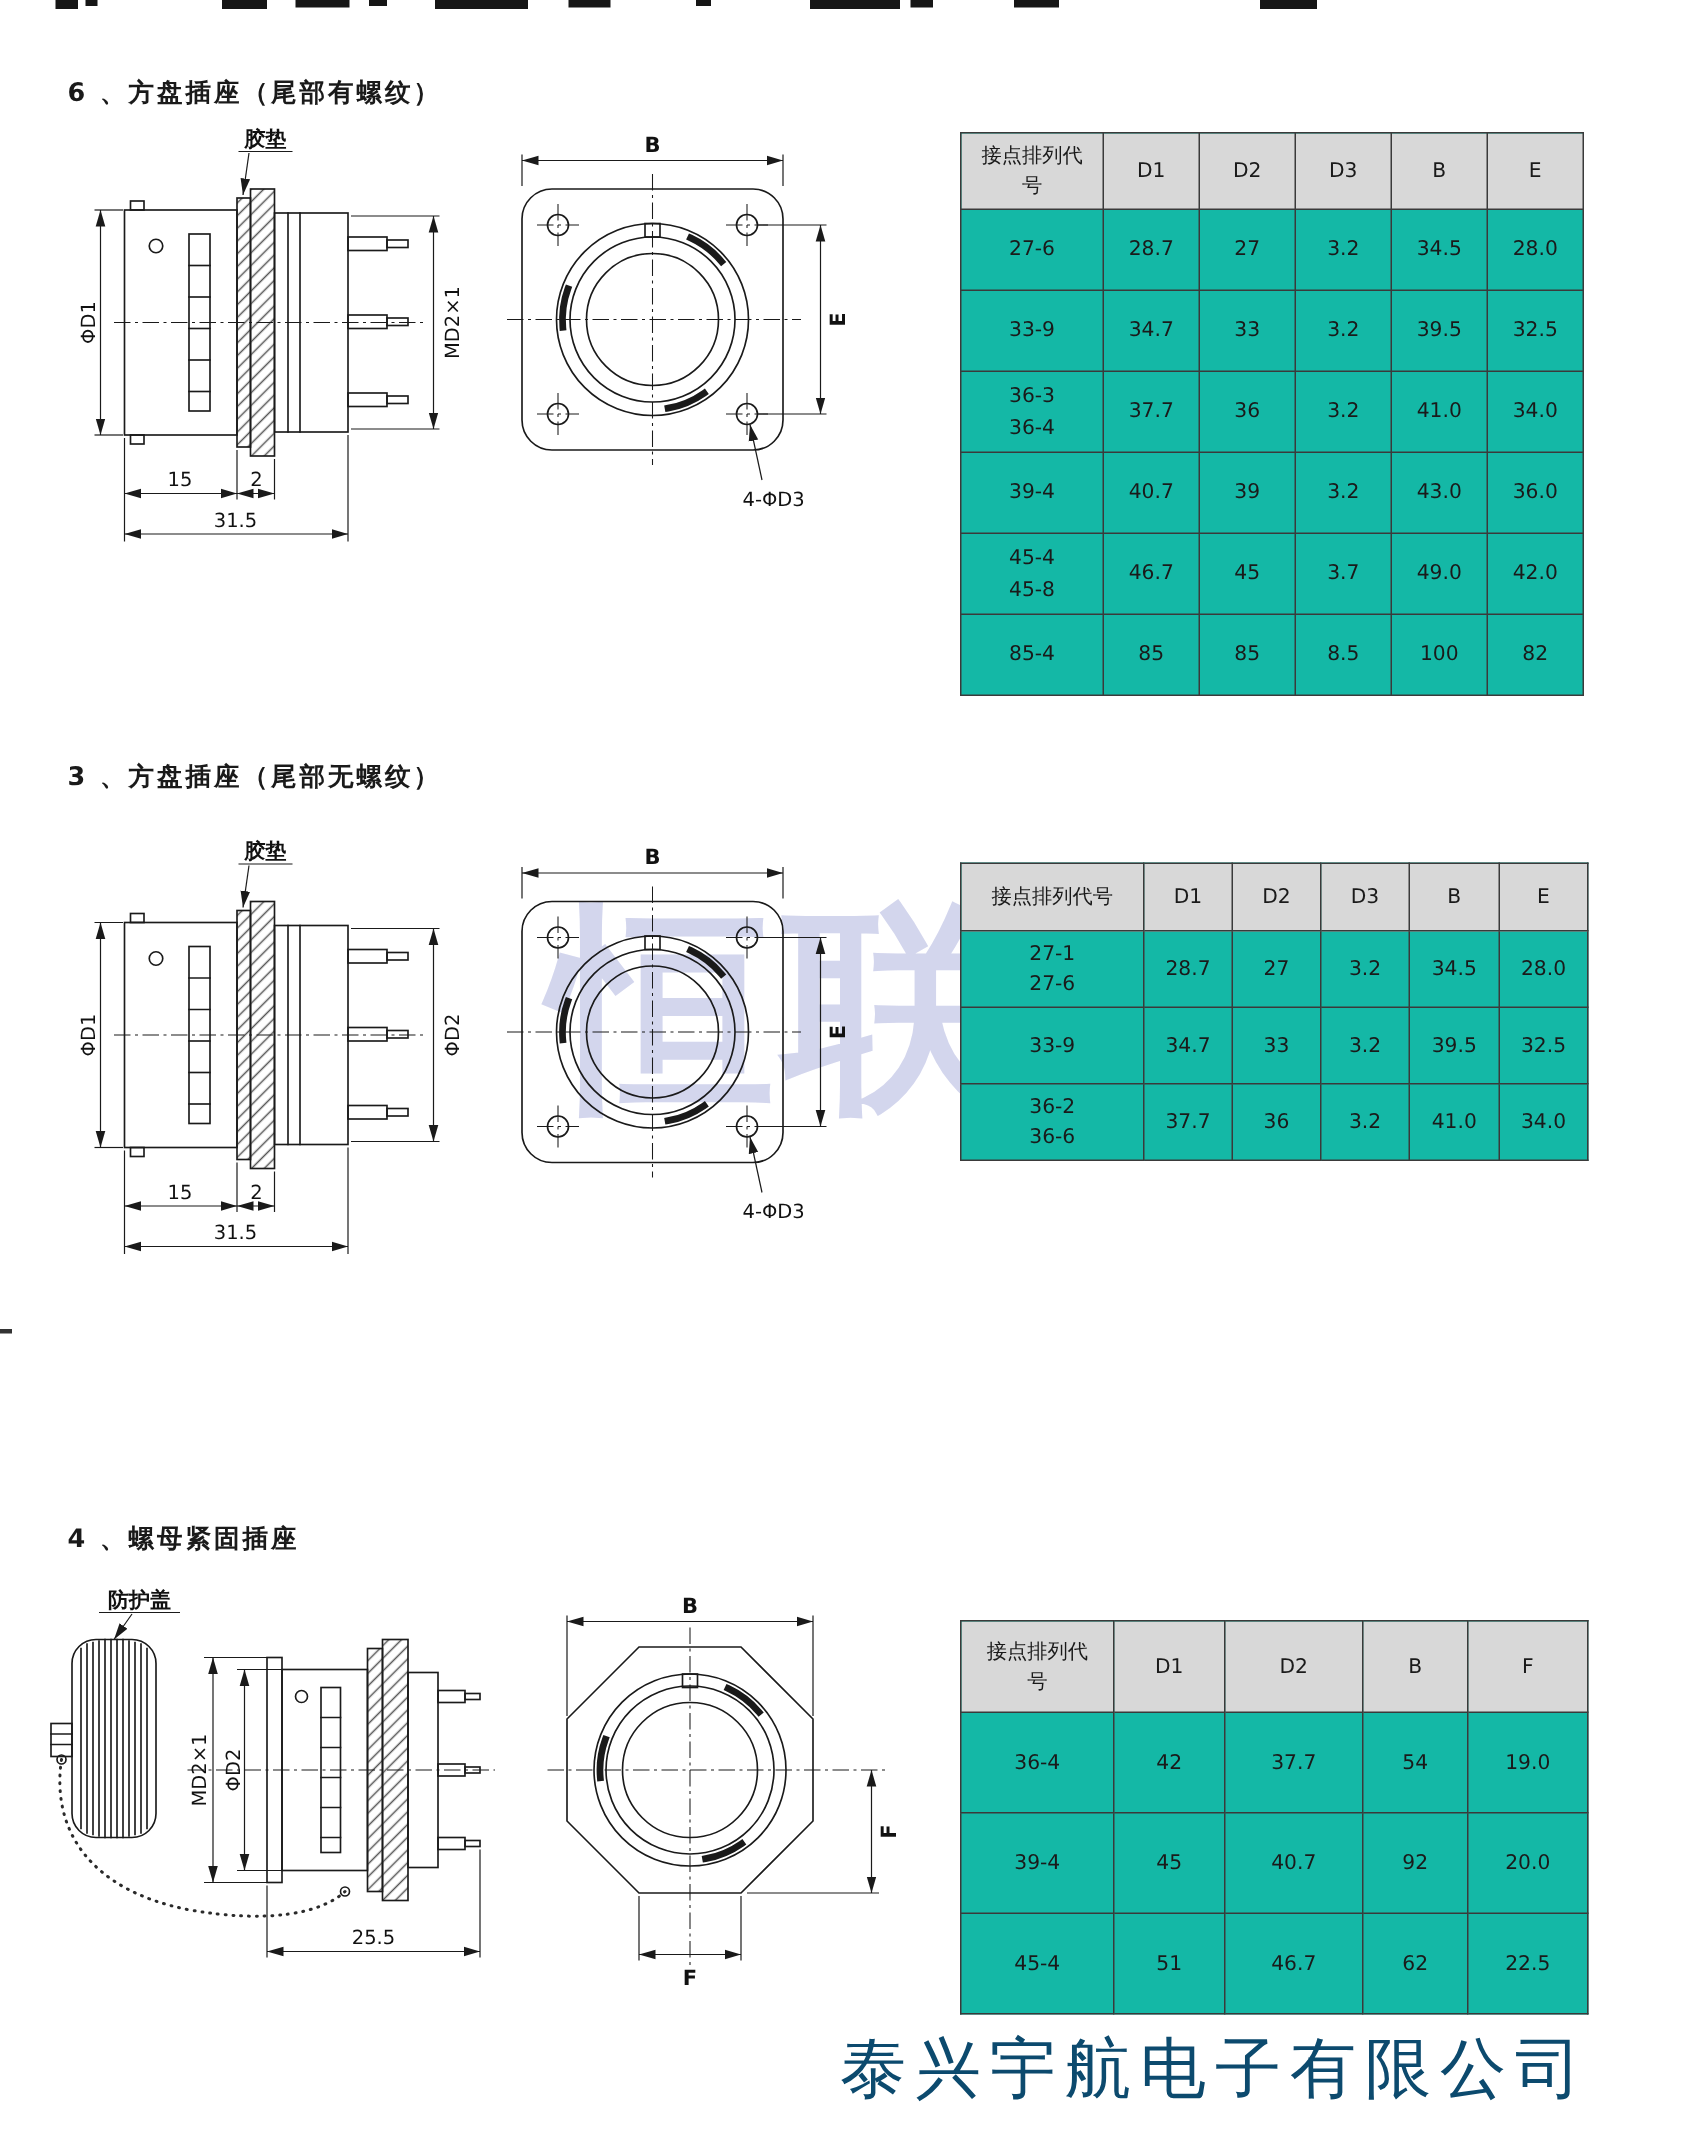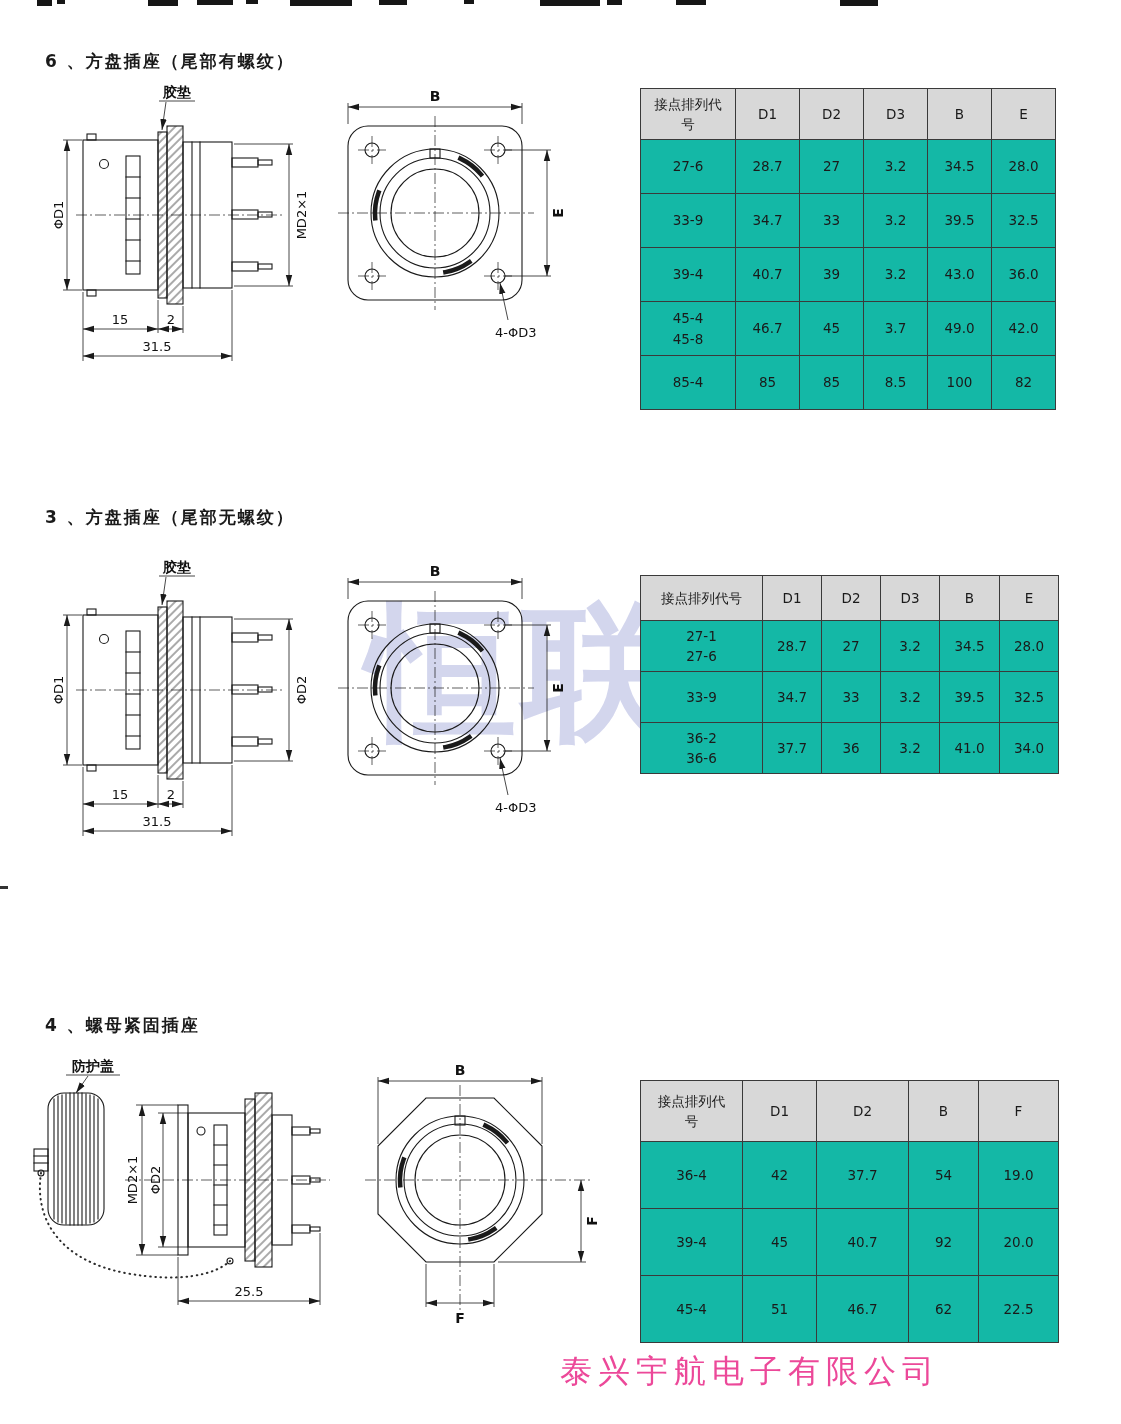--- a/index.html
+++ b/index.html
@@ -15,21 +15,21 @@
   .t2 th{height:38px}.t2 td{height:44px}
   .t3 th{height:54px}.t3 td{height:60px}
   svg .ln{stroke:#1a1a1a;stroke-width:1.1;fill:none;stroke-linecap:square}
   svg .dim{stroke:#1a1a1a;stroke-width:.8;fill:none}
   svg .cl{stroke:#1a1a1a;stroke-width:.7;fill:none;stroke-dasharray:11 3 2 3}
   svg text{font-size:13px;fill:#111;font-family:"DejaVu Sans","Liberation Sans",sans-serif}
   svg text.b{font-weight:700;font-size:14px}
   .chain{fill:none;stroke:#2a2a2a;stroke-width:2;stroke-dasharray:.6 4.6;stroke-linecap:round}
   .watermark{position:absolute;left:368px;top:598px;z-index:0;font-size:148px;line-height:1;
        font-weight:700;color:#b7bbe2;opacity:.6;letter-spacing:6px;white-space:nowrap}
-  .footer{position:absolute;left:560px;top:1350px;font-size:32px;color:#ec4899;
+  .footer{position:absolute;left:560px;top:1350px;font-size:44px;color:#0c4a6e;
        letter-spacing:6px;white-space:nowrap;font-weight:500}
   .frag{position:absolute;top:0;height:6px;background:#161616}
 </style>
 </head>
 <body>
 
 <div>
 
   <div class="watermark">恒联</div>
 
@@ -182,20 +182,29 @@
           </tr>
           <tr>
             <td>33-9</td>
             <td>34.7</td>
             <td>33</td>
             <td>3.2</td>
             <td>39.5</td>
             <td>32.5</td>
           </tr>
           <tr>
+            <td>36-3
+36-4</td>
+            <td>37.7</td>
+            <td>36</td>
+            <td>3.2</td>
+            <td>41.0</td>
+            <td>34.0</td>
+          </tr>
+          <tr>
             <td>39-4</td>
             <td>40.7</td>
             <td>39</td>
             <td>3.2</td>
             <td>43.0</td>
             <td>36.0</td>
           </tr>
           <tr>
             <td>45-4
 45-8</td>

